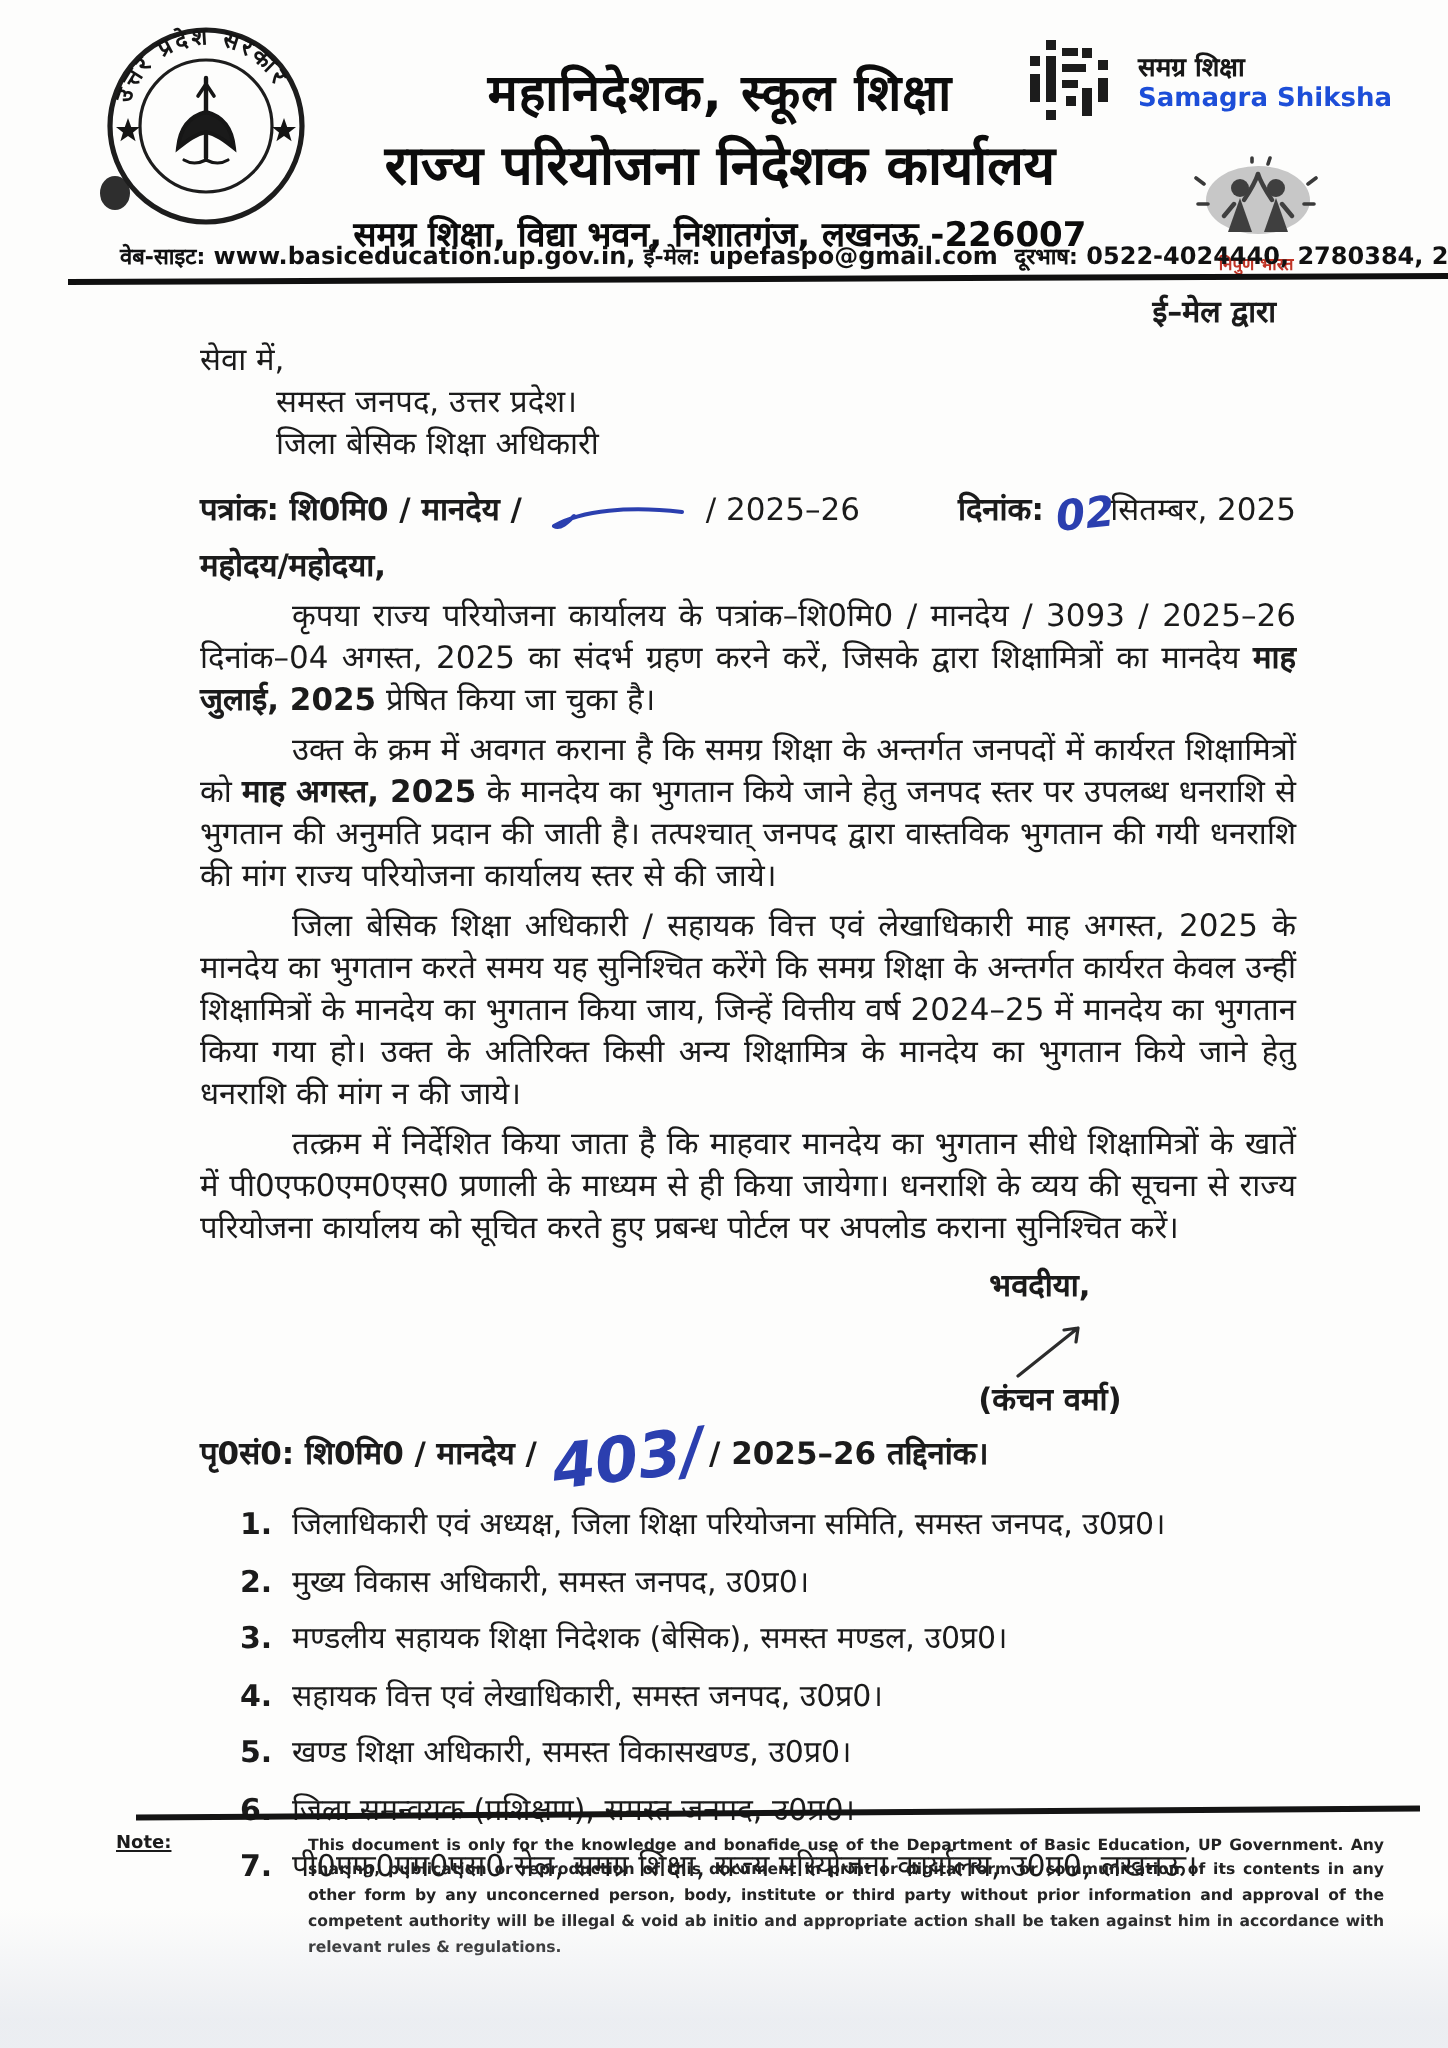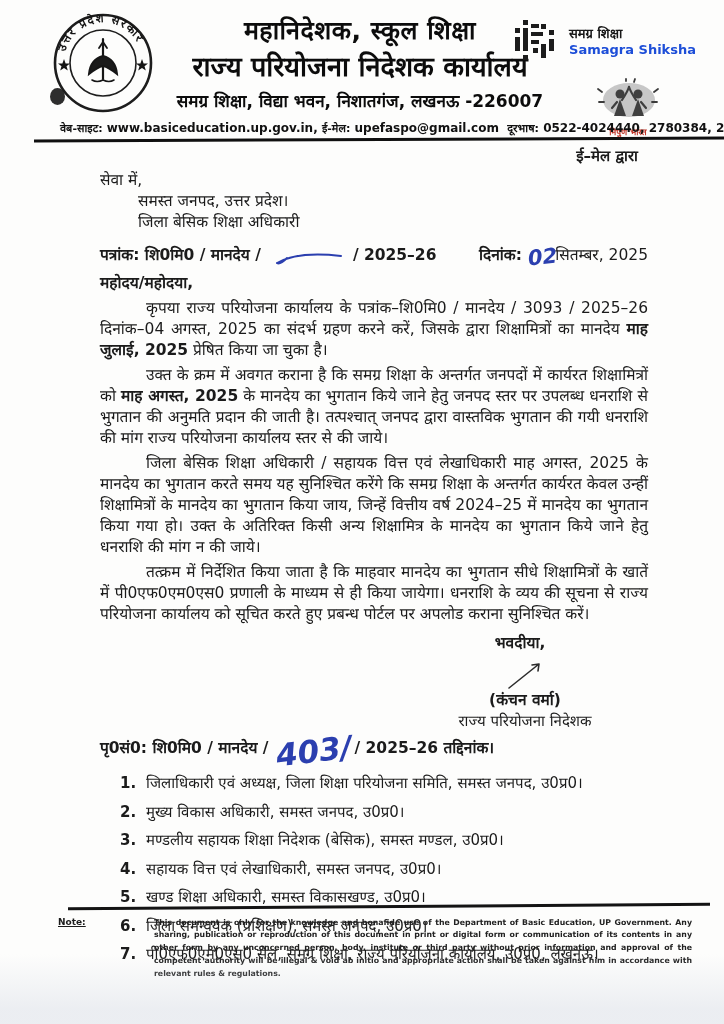--- a/index.html
+++ b/index.html
@@ -17,21 +17,21 @@
     position:absolute; left:0; right:0; bottom:0; height:70px;
     background:linear-gradient(180deg, rgba(220,224,232,0) 0%, rgba(214,219,229,0.45) 80%);
     pointer-events:none;
   }
 
   
   .header { position:absolute; top:0; left:0; right:0; height:142px; }
   .seal { position:absolute; left:52px; top:12px; width:102px; height:102px; }
   .punch-hole { position:absolute; left:50px; top:88px; width:15px; height:17px;
     background:#2e2e2e; border-radius:50%; }
-  .title-block { position:absolute; left:160px; top:12px; width:400px; text-align:center; color:#0c0c0c; }
+  .title-block { position:absolute; left:160px; top:28px; width:400px; text-align:center; color:#0c0c0c; }
   .title-1 { font-size:25px; font-weight:bold; letter-spacing:0.5px; }
   .title-2 { font-size:19px; font-weight:bold; margin-top:1px; }
   .title-3 { font-size:27px; font-weight:bold; margin-top:1px; }
   .title-addr { font-size:17px; font-weight:bold; margin-top:5px; white-space:nowrap; }
   .contact-line {
     position:absolute; left:60px; top:120px; width:620px;
     font-size:12px; font-weight:bold; white-space:nowrap; color:#111;
   }
   .contact-line .lbl { font-size:11px; }
   .samagra { position:absolute; right:28px; top:18px; display:flex; align-items:center; gap:12px; }
@@ -46,21 +46,21 @@
 
   
   .letter { position:absolute; top:146px; left:100px; width:548px; font-size:15.5px; line-height:21px; }
   .email-via { text-align:right; font-weight:bold; font-size:15px; margin-right:10px; }
   .seva { margin-top:3px; }
   .addressee { margin-left:38px; }
   .ref-row { display:flex; align-items:flex-end; margin-top:12px; white-space:nowrap; }
   .ref-label, .date-label { font-weight:bold; }
   .hw { color:#2b3faf; }
   .hw-check { width:78px; height:16px; margin:0 4px -1px 10px; }
-  .ref-suffix { font-weight:bold; }
+  .ref-suffix { font-weight:normal; }
   .date-group { margin-left:auto; display:flex; align-items:flex-end; }
   .hw-date { font-size:21px; font-weight:bold; font-style:italic; line-height:14px;
     transform:rotate(-6deg); margin:0 -2px 2px 6px; }
   .subject { font-weight:bold; margin-top:10px; }
   .salutation { font-weight:bold; margin-top:7px; }
   .para { text-align:justify; text-indent:46px; margin-top:4px; }
   .para b { font-weight:bold; }
 
   
   .sig1 { width:190px; margin:8px 28px 0 auto; text-align:center; }
@@ -209,21 +209,20 @@
     <p class="para">जिला बेसिक शिक्षा अधिकारी / सहायक वित्त एवं लेखाधिकारी माह अगस्त, 2025 के मानदेय का भुगतान करते समय यह सुनिश्चित करेंगे कि समग्र शिक्षा के अन्तर्गत कार्यरत केवल उन्हीं शिक्षामित्रों के मानदेय का भुगतान किया जाय, जिन्हें वित्तीय वर्ष 2024–25 में मानदेय का भुगतान किया गया हो। उक्त के अतिरिक्त किसी अन्य शिक्षामित्र के मानदेय का भुगतान किये जाने हेतु धनराशि की मांग न की जाये।</p>
 
     <p class="para">तत्क्रम में निर्देशित किया जाता है कि माहवार मानदेय का भुगतान सीधे शिक्षामित्रों के खातें में पी0एफ0एम0एस0 प्रणाली के माध्यम से ही किया जायेगा। धनराशि के व्यय की सूचना से राज्य परियोजना कार्यालय को सूचित करते हुए प्रबन्ध पोर्टल पर अपलोड कराना सुनिश्चित करें।</p>
 
     <div class="sig1">
       <div class="sig1-closing">भवदीया,</div>
       <svg class="sig1-stroke" viewBox="0 0 44 32">
         <path d="M6,30 L36,6 M36,6 l-7,1 M36,6 l-1,7" fill="none" stroke="#2c2c2c" stroke-width="1.6" stroke-linecap="round"></path>
       </svg>
       <div class="sig1-name">(कंचन वर्मा)</div>
-      <div class="sig1-desig">राज्य परियोजना निदेशक</div>
     </div>
 
     <div class="endors-row">
       <span class="endors-label">पृ0सं0: शि0मि0 / मानदेय /</span>
       <span class="hw hw-num">403/</span>
       <span class="endors-suffix">/ 2025–26 तद्दिनांक।</span>
     </div>
 
     <ol class="copy-list">
       <li>

